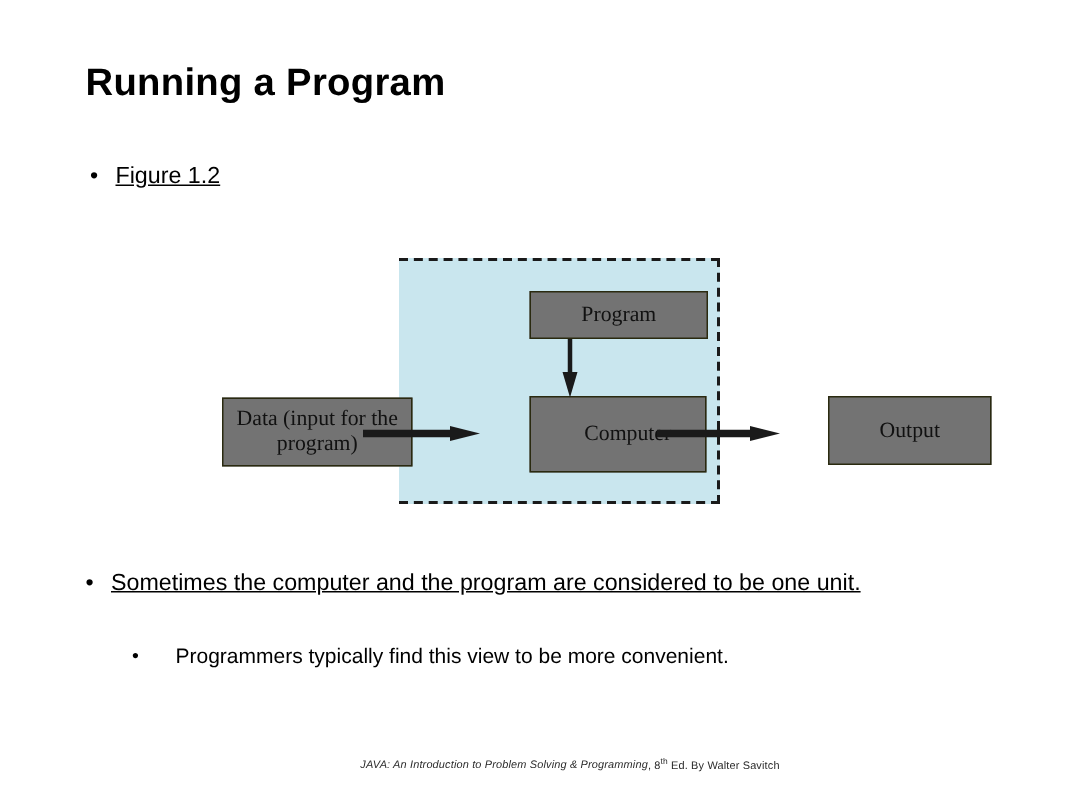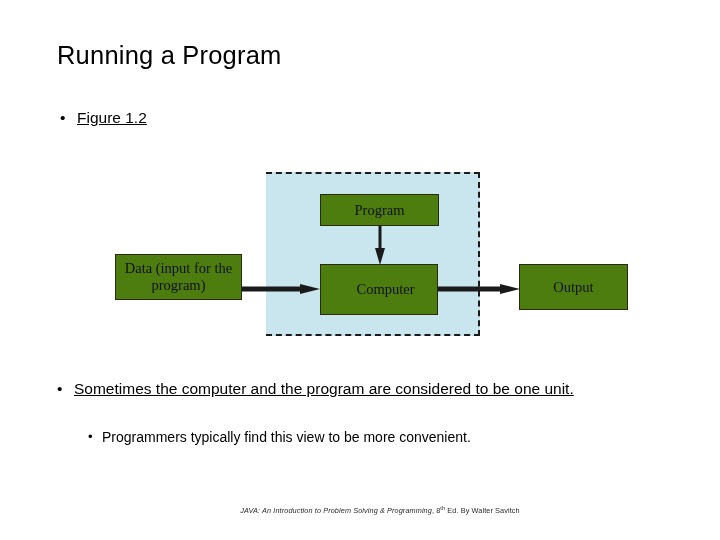--- a/index.html
+++ b/index.html
@@ -24,21 +24,21 @@
     height: 540px;
     background: #ffffff;
   }
 
   
   .slide-title {
     position: absolute;
     left: 57px;
     top: 41px;
     font-size: 25.5px;
-    font-weight: 400;
+    font-weight: 700;
     letter-spacing: 0.2px;
     color: #000000;
     white-space: nowrap;
   }
 
   
   .bullet-l1 {
     position: absolute;
     font-size: 15.5px;
     line-height: 20px;
@@ -77,21 +77,21 @@
     line-height: 18px;
   }
   .bullet-l2 .marker {
     position: absolute;
     left: 0;
     top: 0;
     font-size: 13px;
   }
   .bullet-l2 .btext {
     display: block;
-    margin-left: 14px;
+    margin-left: 29px;
   }
 
   
   .figure {
     position: absolute;
     left: 0;
     top: 0;
     width: 720px;
     height: 540px;
     pointer-events: none;
@@ -105,34 +105,35 @@
     height: 164px;
     background: #c9e6ee;
     border-top: 2px dashed #1a1a1a;
     border-right: 2px dashed #1a1a1a;
     border-bottom: 2px dashed #1a1a1a;
     border-left: none;
   }
 
   .dia-box {
     position: absolute;
-    background: #4d7c0f;
+    background: #737373;
     border: 1.5px solid #2a2a10;
     font-family: "Liberation Serif", serif;
     font-size: 14.5px;
     color: #111111;
     display: flex;
     align-items: center;
     justify-content: center;
     text-align: center;
     line-height: 17px;
     padding: 2px 4px;
-  }
-
-  #box-data     { left: 115px; top: 254px; width: 127px; height: 46px; }
+    margin-left: 33px;
+  }
+
+  #box-data     { left: 115px; top: 265px; width: 127px; height: 46px; }
   #box-program  { left: 320px; top: 194px; width: 119px; height: 32px; }
   #box-computer { left: 320px; top: 264px; width: 118px; height: 51px; padding-left: 17px; }
   #box-output   { left: 519px; top: 264px; width: 109px; height: 46px; }
 
   .arrow { position: absolute; }
 
   
   #arrow-data-computer {
     left: 242px;
     top: 284px;

